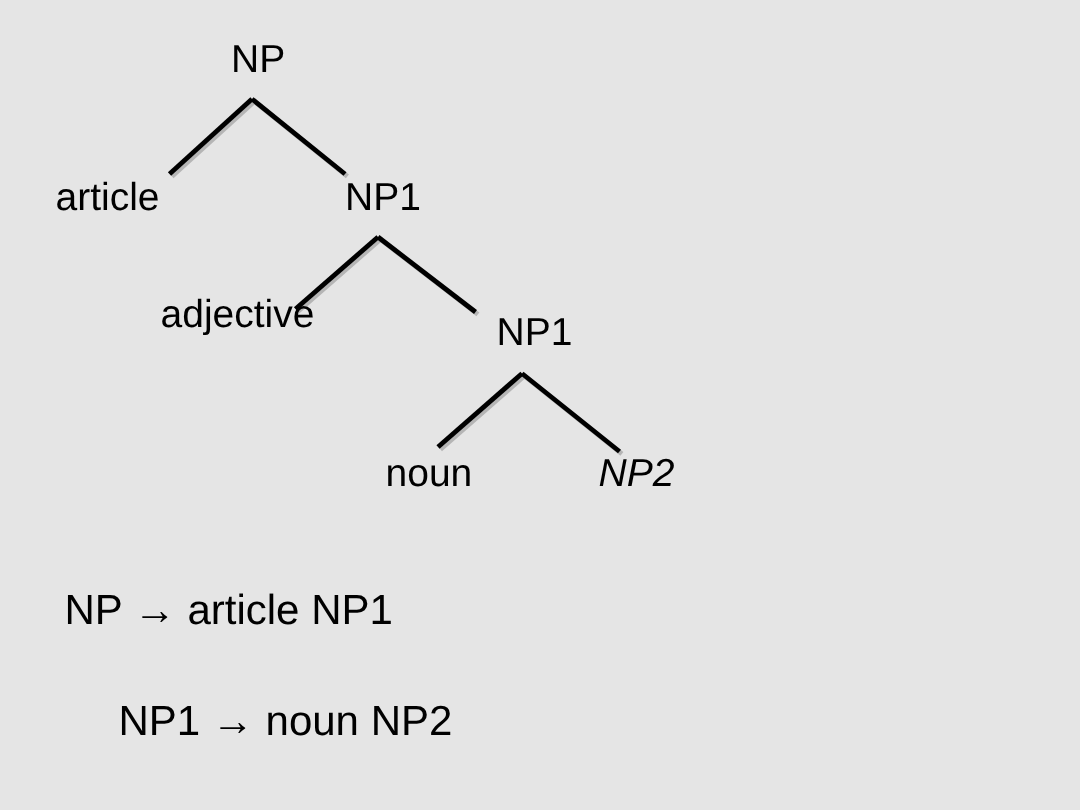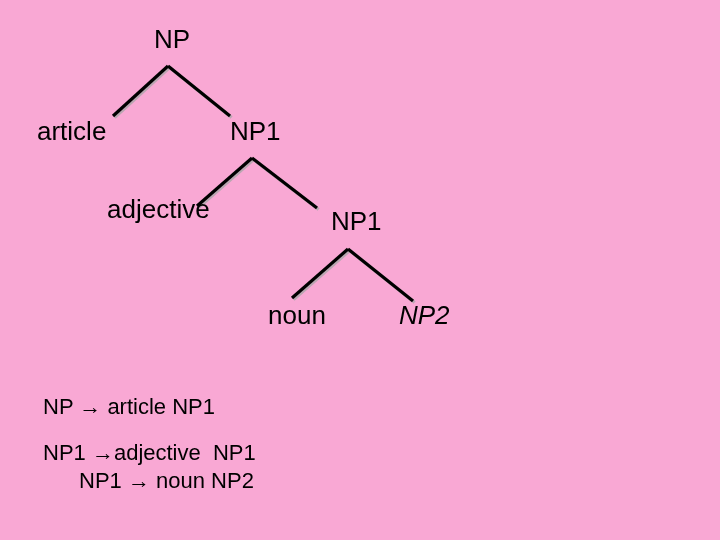--- a/index.html
+++ b/index.html
@@ -4,21 +4,21 @@
 <style>
   html, body {
     margin: 0;
     padding: 0;
     background: #ffffff;
   }
   #slide {
     position: relative;
     width: 720px;
     height: 540px;
-    background: #f9a8d4;
+    background: #e5e5e5;
     overflow: hidden;
     font-family: "Liberation Sans", sans-serif;
     color: #000000;
     -webkit-font-smoothing: antialiased;
   }
   #tree-edges {
     position: absolute;
     left: 0;
     top: 0;
     width: 720px;
@@ -30,21 +30,21 @@
     white-space: pre;
     font-size: 26px;
     line-height: 26px;
     color: #000000;
     letter-spacing: 0px;
   }
   .rule-line {
     position: absolute;
     left: 43px;
     white-space: pre;
-    font-size: 22px;
+    font-size: 28px;
     line-height: 26px;
     color: #000000;
   }
 </style>
 </head>
 <body>
 
 <div id="slide">
 
   <svg id="tree-edges" viewBox="0 0 720 540" aria-hidden="true">
@@ -64,20 +64,19 @@
       <line class="edge-main" x1="348" y1="249" x2="292" y2="298" stroke="#000000" stroke-width="3.2" stroke-linecap="butt"></line>
       <line class="edge-main" x1="348" y1="249" x2="413" y2="301" stroke="#000000" stroke-width="3.2" stroke-linecap="butt"></line>
     </g>
   </svg>
 
   <div class="node-label" style="left: 154px; top: 26px;">NP</div>
   <div class="node-label" style="left: 37px; top: 118px; text-align: right;">article</div>
   <div class="node-label" style="left: 230px; top: 118px;">NP1</div>
   <div class="node-label" style="left: 107px; top: 196px;">adjective</div>
   <div class="node-label" style="left: 331px; top: 208px;">NP1</div>
-  <div class="node-label" style="left: 268px; top: 302px;">noun</div>
+  <div class="node-label" style="left: 257px; top: 302px;">noun</div>
   <div class="node-label" style="left: 399px; top: 302px; font-style: italic;">NP2</div>
 
   <div class="rule-line" style="top: 394px;">NP → article NP1</div>
-  <div class="rule-line" style="top: 440px;">NP1 →adjective  NP1</div>
   <div class="rule-line" style="top: 468px; margin-left: 36px;">NP1 → noun NP2</div>
 
 </div>
 
 </body></html>

